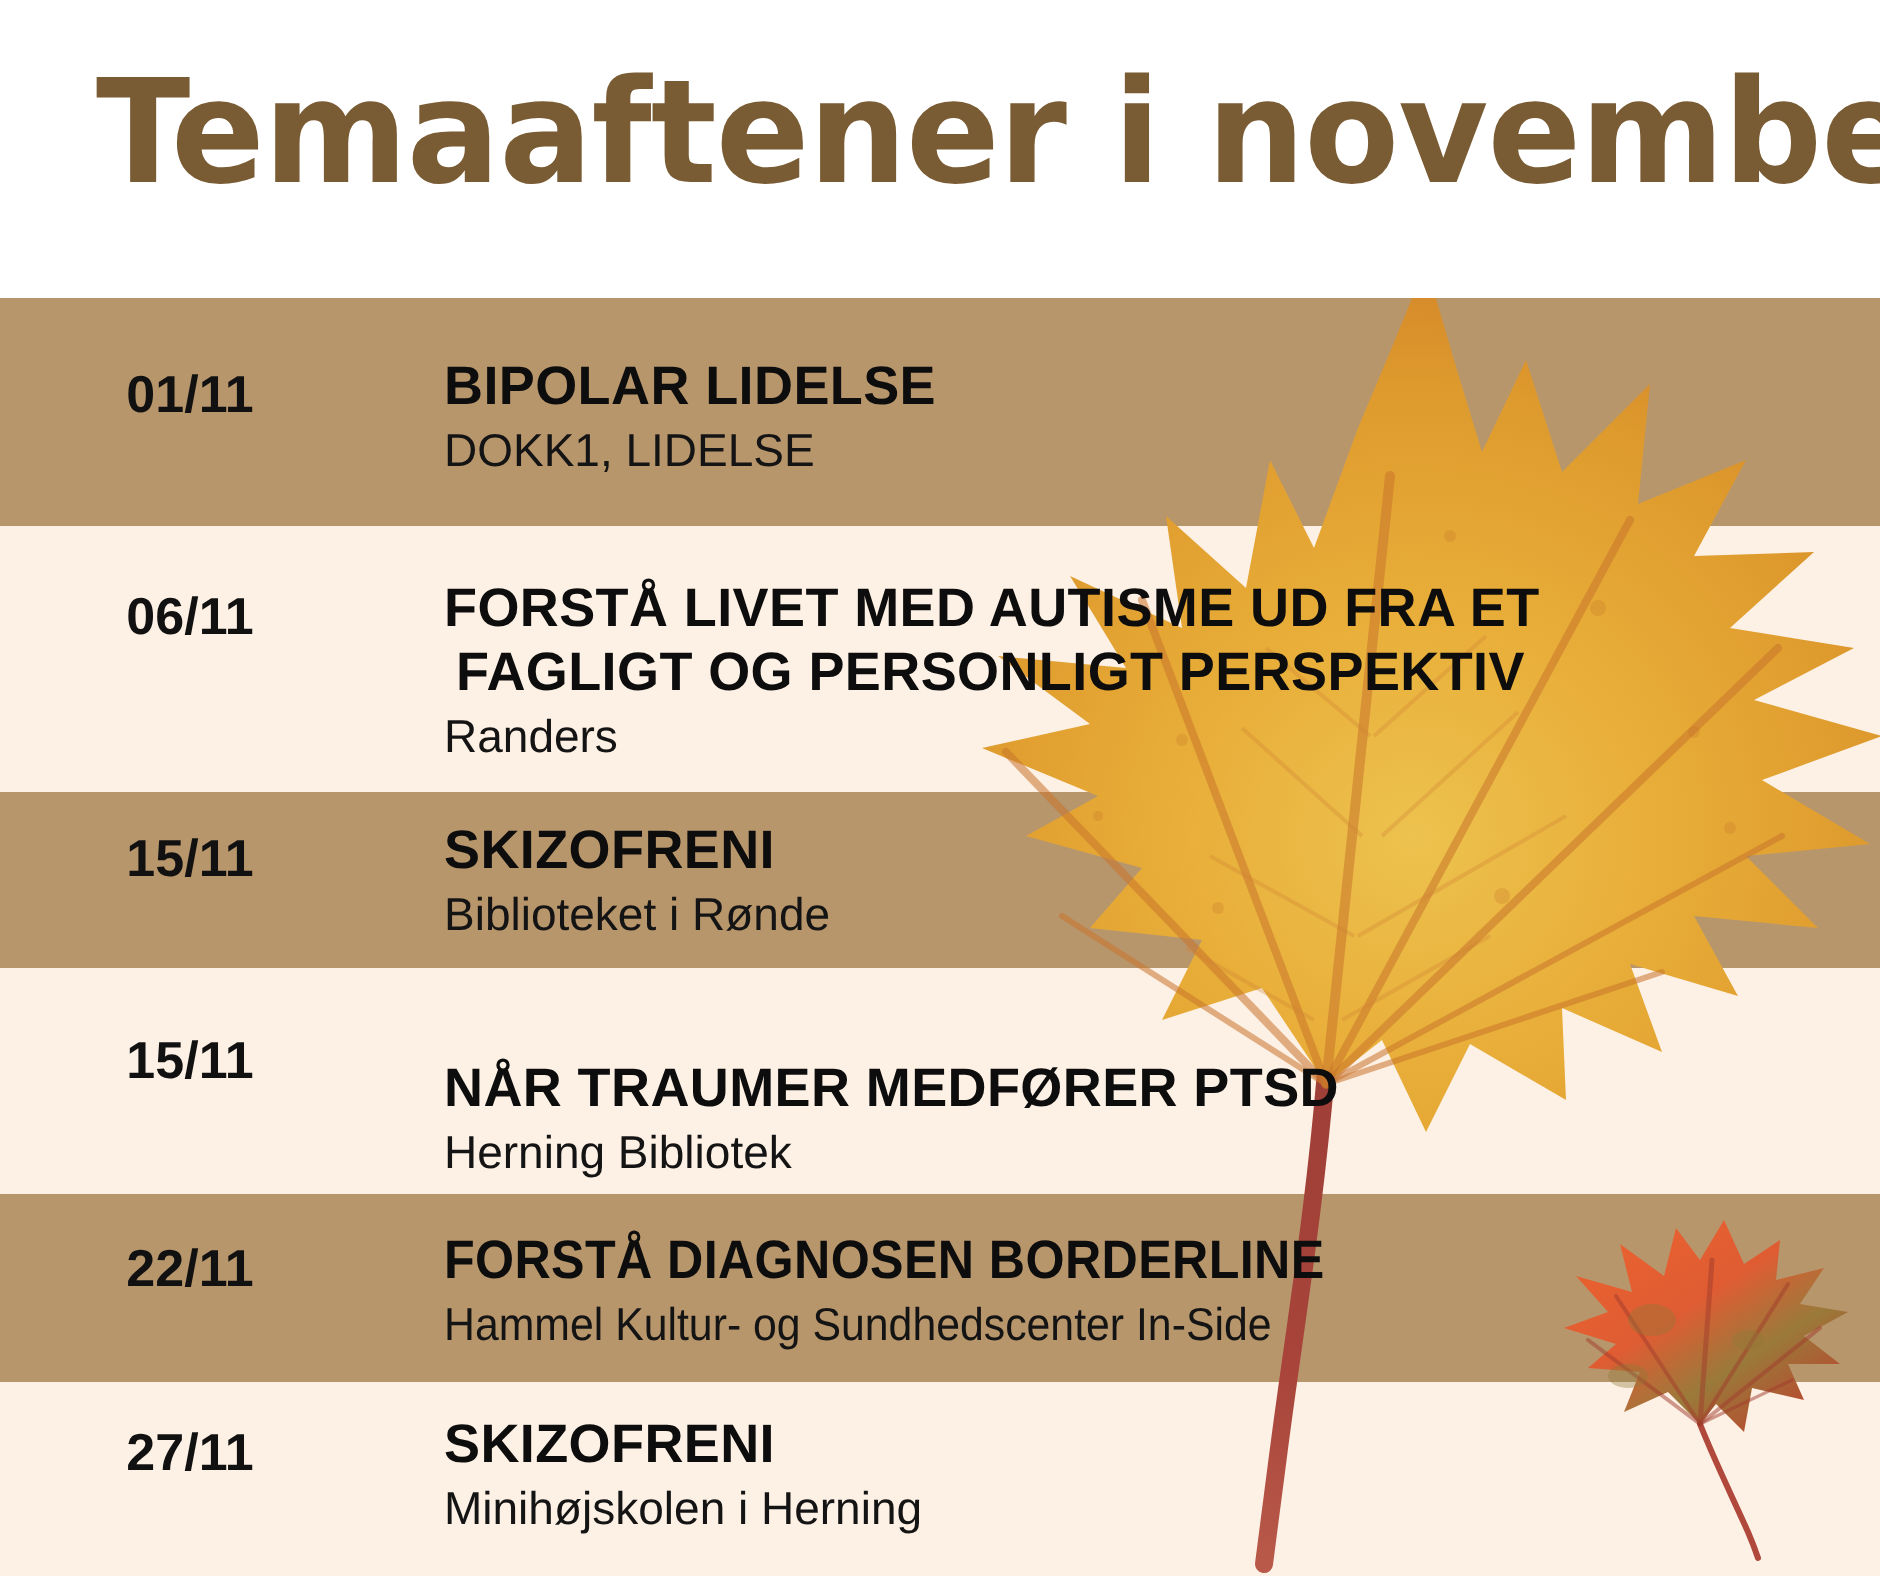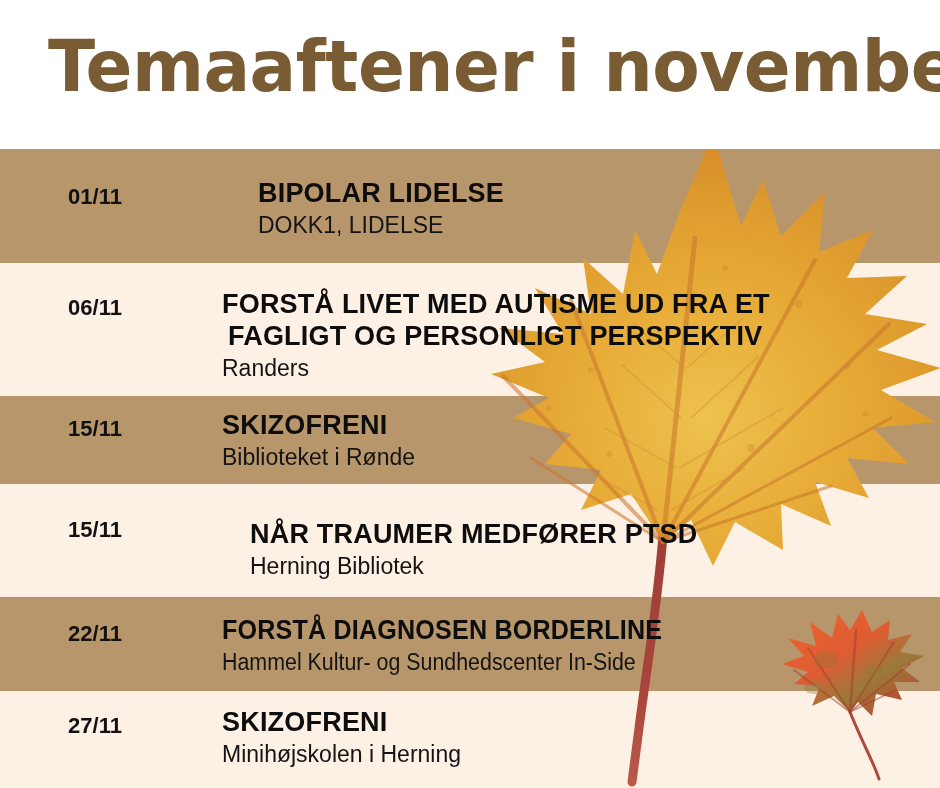--- a/index.html
+++ b/index.html
@@ -60,21 +60,21 @@
   .row.brown  { background: #b8966c; }
   .row.cream  { background: #fdf0e4; }
 
   .row-date {
     position: absolute;
     left: 0;
     width: 190px;
     text-align: center;
     font-family: "Liberation Sans", sans-serif;
     font-weight: 700;
-    font-size: 22px;
+    font-size: 26px;
     line-height: 30px;
     color: #111111;
     letter-spacing: 0px;
   }
   .row-body {
     position: absolute;
     left: 222px;
     right: 10px;
   }
   .row-title {
@@ -242,21 +242,21 @@
   </div>
 
   <div id="title-area">
     <div id="poster-title">Temaaftener i november</div>
   </div>
 
   <div id="text-layer">
 
     <div class="row" style="top:149px;height:114px;">
       <div class="row-date" style="top:33px;">01/11</div>
-      <div class="row-body" style="top:28px;margin-left:36px;">
+      <div class="row-body" style="top:28px;">
         <div class="row-title">BIPOLAR LIDELSE</div>
         <div class="row-venue">DOKK1, LIDELSE</div>
       </div>
     </div>
 
     <div class="row" style="top:263px;height:133px;">
       <div class="row-date" style="top:30px;">06/11</div>
       <div class="row-body" style="top:25px;">
         <div class="row-title">
           <span>FORSTÅ LIVET MED AUTISME UD FRA ET</span>
@@ -269,21 +269,21 @@
     <div class="row" style="top:396px;height:88px;">
       <div class="row-date" style="top:18px;">15/11</div>
       <div class="row-body" style="top:13px;">
         <div class="row-title">SKIZOFRENI</div>
         <div class="row-venue">Biblioteket i Rønde</div>
       </div>
     </div>
 
     <div class="row" style="top:484px;height:113px;">
       <div class="row-date" style="top:31px;">15/11</div>
-      <div class="row-body" style="top:34px;margin-left:28px;">
+      <div class="row-body" style="top:44px;">
         <div class="row-title">NÅR TRAUMER MEDFØRER PTSD</div>
         <div class="row-venue">Herning Bibliotek</div>
       </div>
     </div>
 
     <div class="row condensed" style="top:597px;height:94px;border-radius:23px;">
       <div class="row-date" style="top:22px;">22/11</div>
       <div class="row-body" style="top:17px;">
         <div class="row-title">FORSTÅ DIAGNOSEN BORDERLINE</div>
         <div class="row-venue">Hammel Kultur- og Sundhedscenter In-Side</div>

